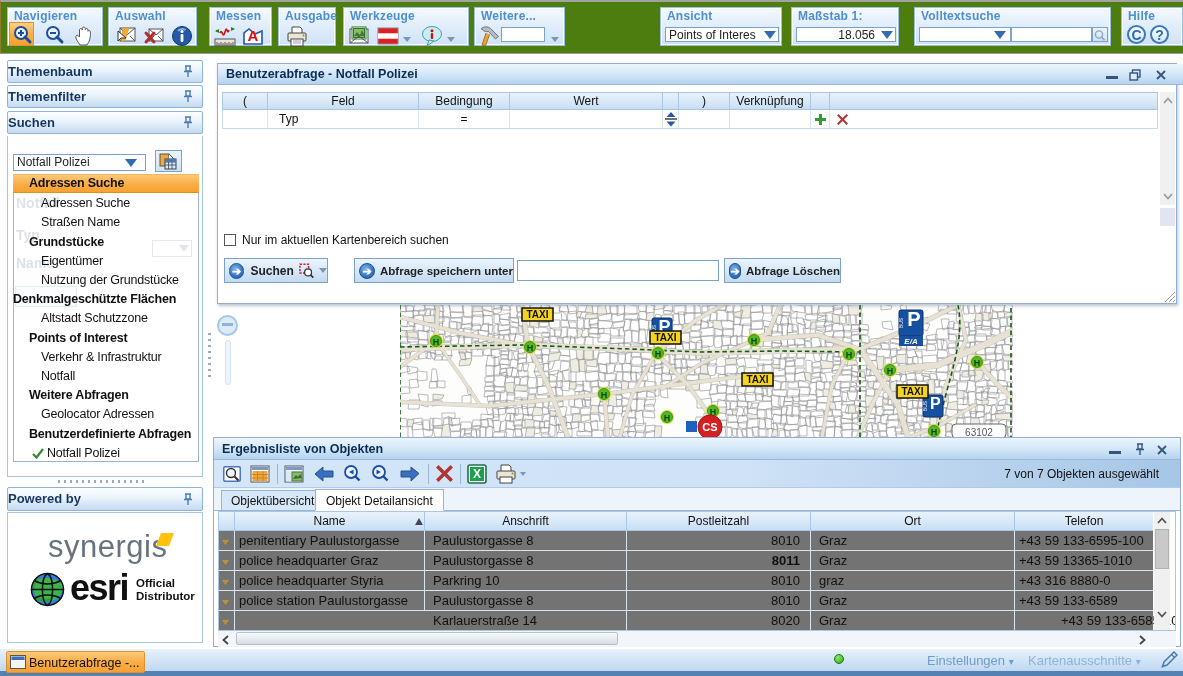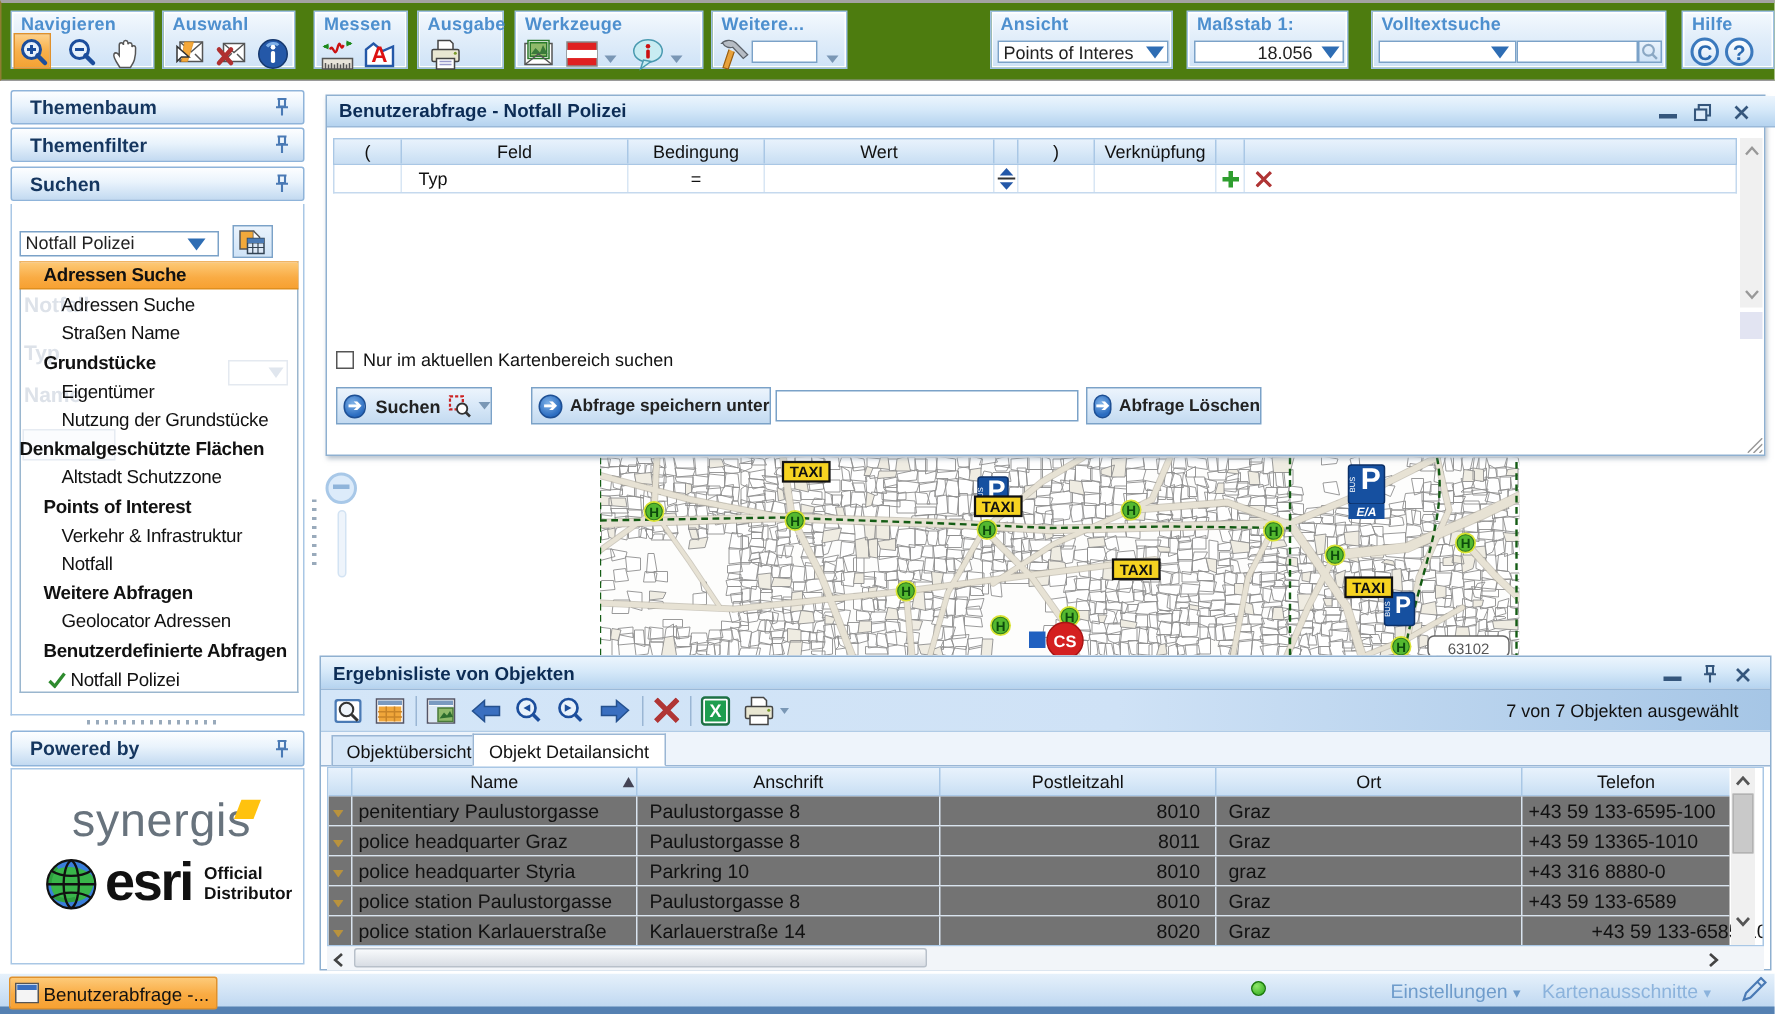--- a/index.html
+++ b/index.html
@@ -18,21 +18,21 @@
 .tsel { position:absolute; background:#fff; border:1px solid #7ba2c8; font-size:12px;
   color:#222; line-height:13px; padding:1px 3px; height:15px; }
 .dtri { width:0; height:0; border-left:6px solid transparent; border-right:6px solid transparent;
   border-top:8px solid #2e6db4; position:absolute; }
 .stri { width:0; height:0; border-left:4px solid transparent; border-right:4px solid transparent;
   border-top:5px solid #7a97b5; position:absolute; }
 
 .phead { position:absolute; left:7px; width:196px; height:23px;
   background:linear-gradient(180deg,#fdfeff 0%,#e9f3fc 45%,#c3daf1 100%);
   border:1px solid #8fb4da; border-radius:2px; color:#15365f; font-weight:bold;
-  font-size:13px; line-height:21px; padding-left:12px; }
+  font-size:13px; line-height:21px; padding-left:0; }
 .pin { position:absolute; right:8px; top:4px; width:12px; height:14px; }
 #suchenbody { position:absolute; left:7px; top:136px; width:196px; height:341px;
   background:#fff; border:1px solid #a9c7e5; border-top:none; }
 #ddlist { position:absolute; left:13px; top:174px; width:186px; height:288px;
   background:#fff; border:1px solid #9ab6ce; border-top:none; }
 .ti { position:absolute; left:0; width:184px; height:19px; font-size:12.5px; line-height:19px; color:#111; white-space:nowrap; letter-spacing:-0.2px; }
 .ti b { font-weight:bold; }
 .faint { position:absolute; color:#dde2e9; font-size:14px; font-weight:bold; }
 
 .wtitle { background:linear-gradient(180deg,#ecf5fd 0%,#d6e9f9 45%,#b5d3ef 100%);
@@ -577,21 +577,21 @@
       <div class="rcell" style="left:408px; width:184px; text-align:right; padding-right:10px;">8010</div>
       <div class="rcell" style="left:592px; width:204px; padding-left:8px;">Graz</div>
       <div class="rcell" style="left:796px; width:138px; padding-left:4px; border-right:none;">+43 59 133-6595-100</div>
     </div>
       <div class="rrow" style="top:39px;">
       <div class="rcell" style="left:0; width:16px;"><svg style="margin:7px 0 0 3px;" width="7" height="5" viewBox="0 0 7 5">
               <path d="M0 0h7L3.5 5z" fill="#b8923e"></path>
             </svg></div>
       <div class="rcell" style="left:16px; width:190px; padding-left:4px;">police headquarter Graz</div>
       <div class="rcell" style="left:206px; width:202px; padding-left:8px;">Paulustorgasse 8</div>
-      <div class="rcell" style="left:408px; width:184px; text-align:right; padding-right:10px;">8011</div>
+      <div class="rcell" style="left:408px; width:184px; text-align:right; padding-right:10px;font-weight:bold;">8011</div>
       <div class="rcell" style="left:592px; width:204px; padding-left:8px;">Graz</div>
       <div class="rcell" style="left:796px; width:138px; padding-left:4px; border-right:none;">+43 59 13365-1010</div>
     </div>
       <div class="rrow" style="top:59px;">
       <div class="rcell" style="left:0; width:16px;"><svg style="margin:7px 0 0 3px;" width="7" height="5" viewBox="0 0 7 5">
               <path d="M0 0h7L3.5 5z" fill="#b8923e"></path>
             </svg></div>
       <div class="rcell" style="left:16px; width:190px; padding-left:4px;">police headquarter Styria</div>
       <div class="rcell" style="left:206px; width:202px; padding-left:8px;">Parkring 10</div>
       <div class="rcell" style="left:408px; width:184px; text-align:right; padding-right:10px;">8010</div>
@@ -605,21 +605,20 @@
       <div class="rcell" style="left:16px; width:190px; padding-left:4px;">police station Paulustorgasse</div>
       <div class="rcell" style="left:206px; width:202px; padding-left:8px;">Paulustorgasse 8</div>
       <div class="rcell" style="left:408px; width:184px; text-align:right; padding-right:10px;">8010</div>
       <div class="rcell" style="left:592px; width:204px; padding-left:8px;">Graz</div>
       <div class="rcell" style="left:796px; width:138px; padding-left:4px; border-right:none;">+43 59 133-6589</div>
     </div>
       <div class="rrow" style="top:99px;">
       <div class="rcell" style="left:0; width:16px;"><svg style="margin:7px 0 0 3px;" width="7" height="5" viewBox="0 0 7 5">
               <path d="M0 0h7L3.5 5z" fill="#b8923e"></path>
             </svg></div>
-      <div class="rcell" style="left:16px; width:190px; padding-left:4px;">police station Karlauerstraße</div>
       <div class="rcell" style="left:206px; width:202px; padding-left:8px;">Karlauerstraße 14</div>
       <div class="rcell" style="left:408px; width:184px; text-align:right; padding-right:10px;">8020</div>
       <div class="rcell" style="left:592px; width:204px; padding-left:8px;">Graz</div>
       <div class="rcell" style="left:838px; width:138px; padding-left:4px; border-right:none;">+43 59 133-6585-100</div>
     </div>
 
       <div class="abs" style="left:935px; top:0; width:16px; height:120px; background:#f0f0f0;">
         <svg class="abs" style="left:3px; top:5px;" width="10" height="7" viewBox="0 0 10 7">
             <path d="M1 6L5 1.5 9 6" fill="none" stroke="#555" stroke-width="1.8"></path>
           </svg>

